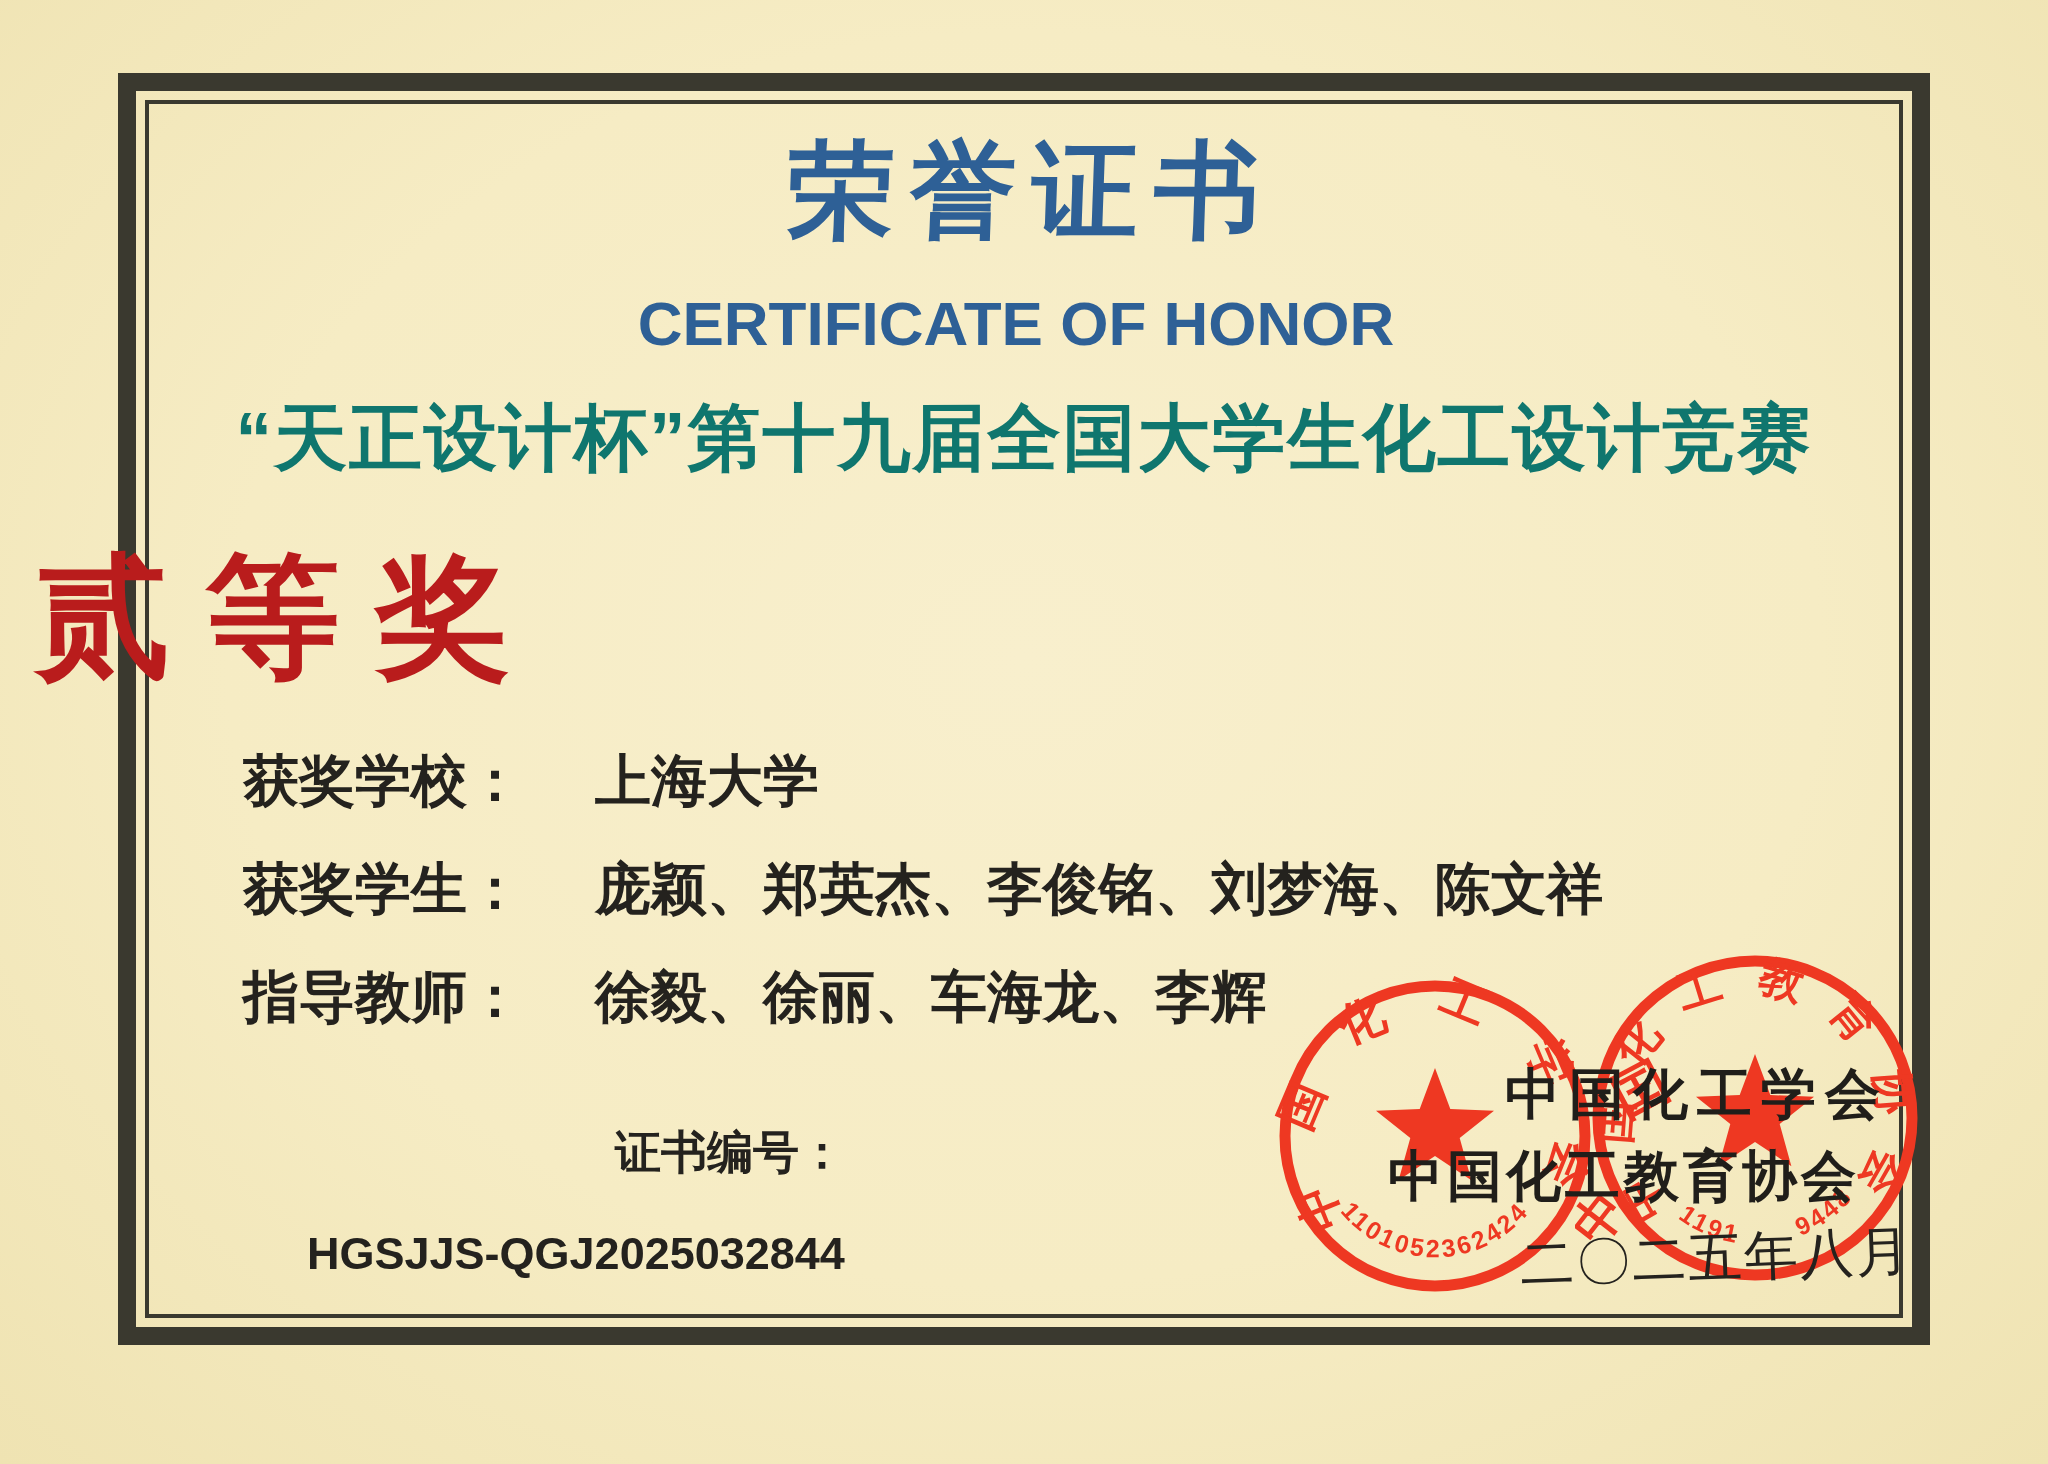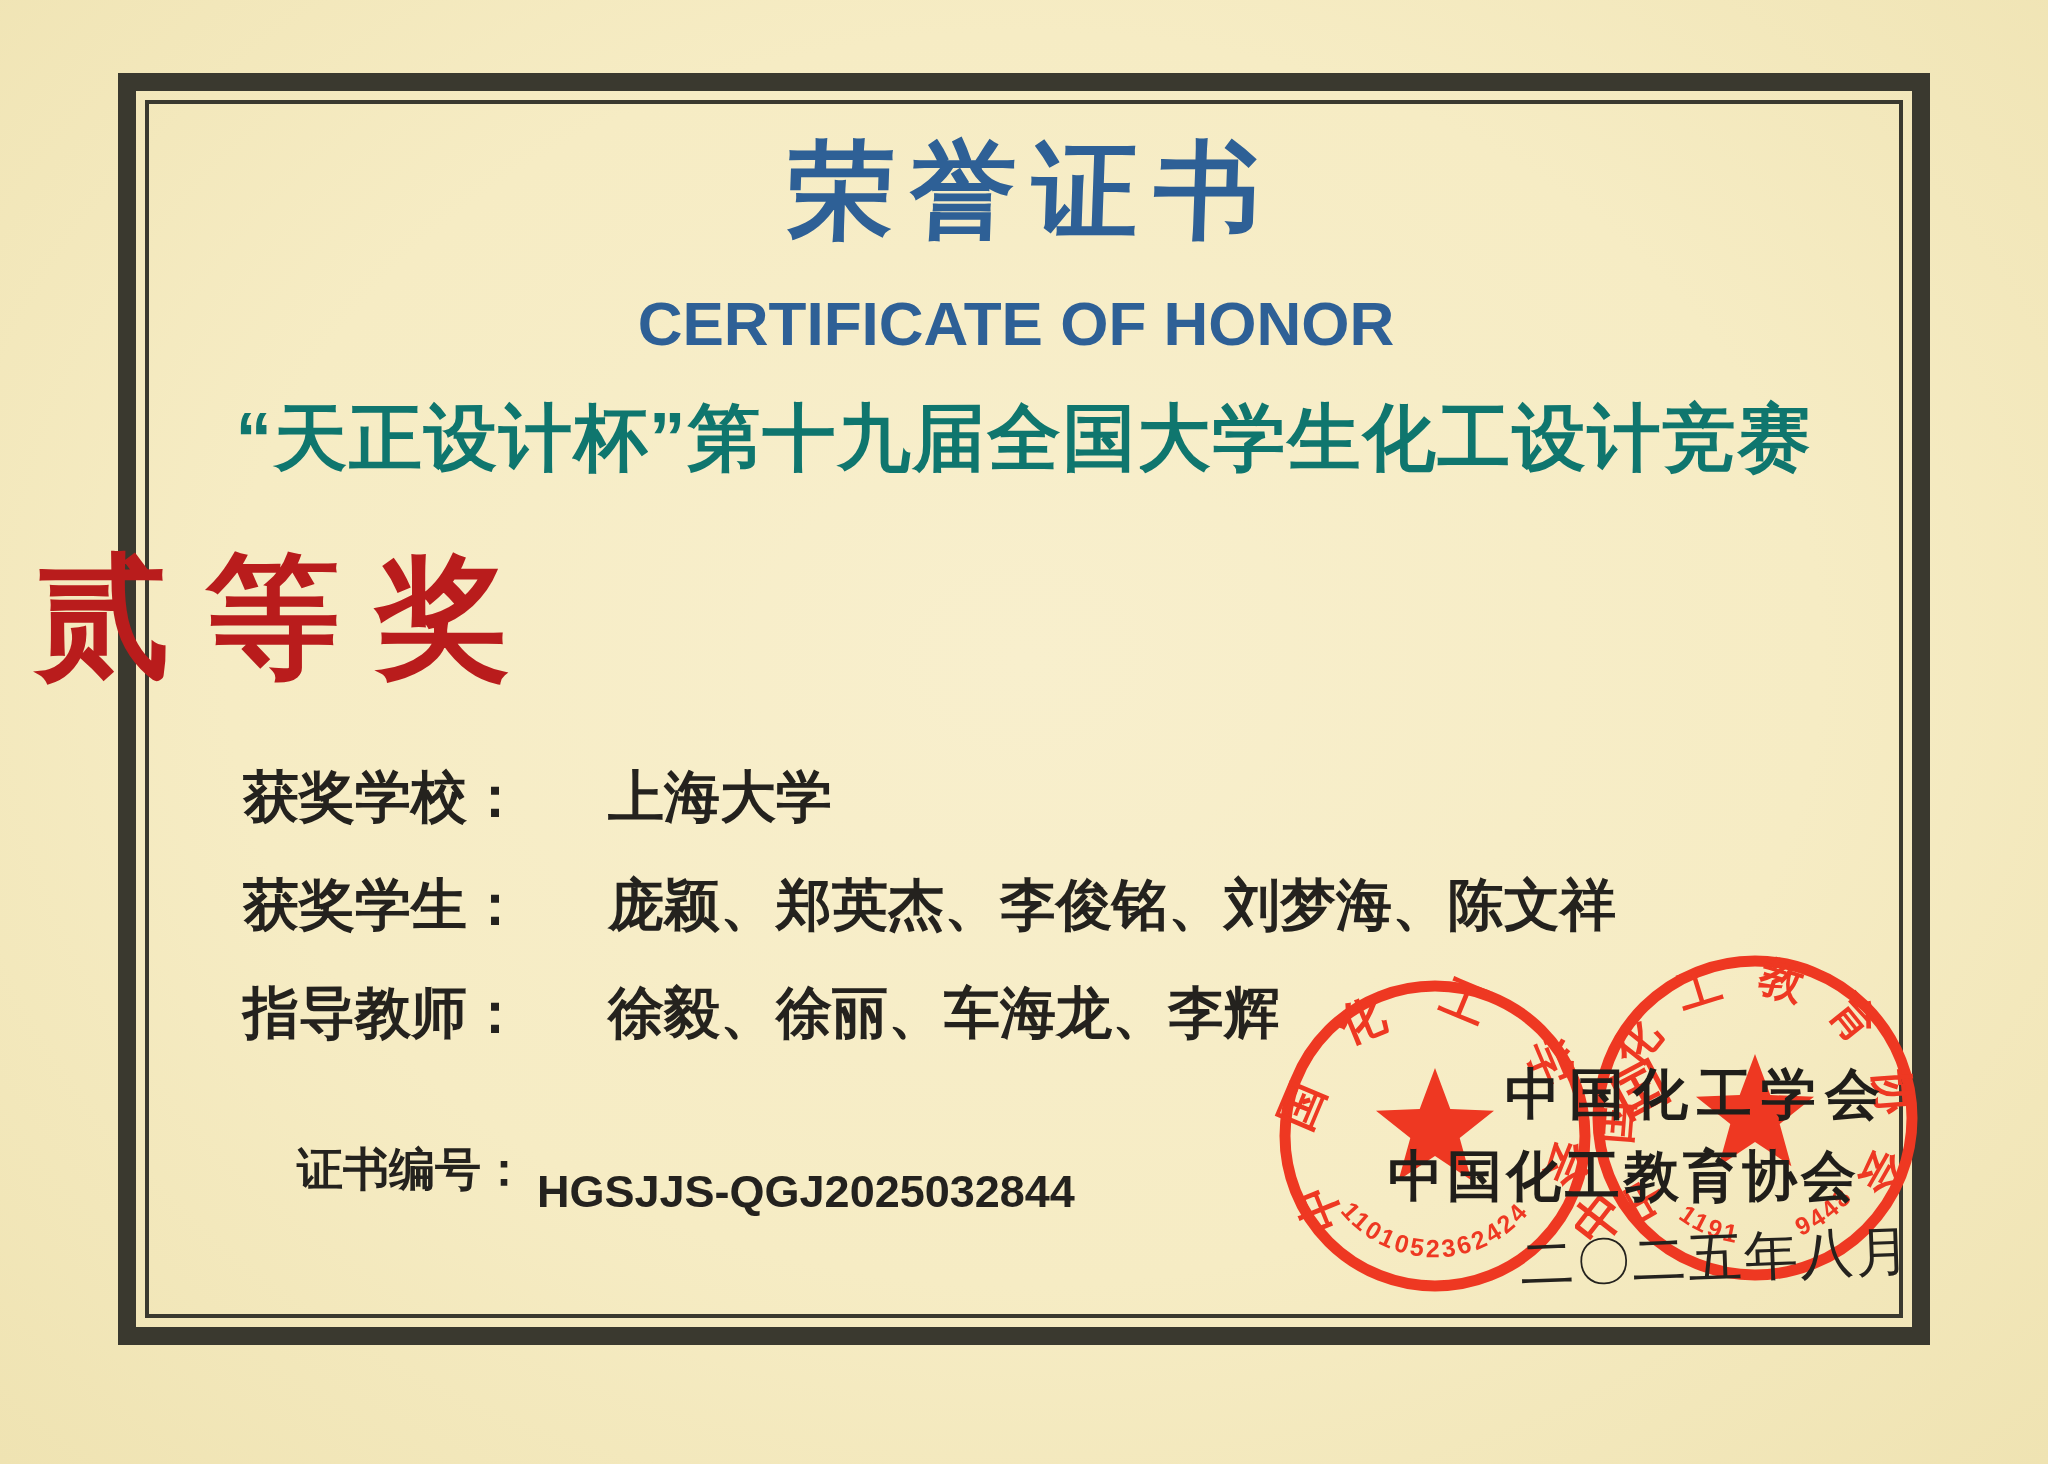--- a/index.html
+++ b/index.html
@@ -42,29 +42,29 @@
     font-size:73px;letter-spacing:2px;
     color:#0f766e;
   }
   .award{
     position:absolute;left:0;right:0;top:528px;
     text-align:left;font-weight:700;
     font-size:134px;letter-spacing:36px;text-indent:36px;
     color:#b91c1c;
   }
   .fields{position:absolute;left:243px;top:728px;}
-  .field-row{height:108px;display:flex;align-items:flex-end;gap:13px;}
+  .field-row{height:108px;display:flex;align-items:center;}
   .field-label{
     font-size:56px;font-weight:700;color:#24221e;width:352px;flex:0 0 352px;
   }
   .field-value{
     font-size:56px;font-weight:700;color:#24221e;white-space:nowrap;
   }
   .certno{
-    position:absolute;left:297px;top:1122px;display:flex;align-items:center;
+    position:absolute;left:297px;top:1122px;display:flex;align-items:flex-end;flex-direction:column;
   }
   .certno .label{font-size:46px;font-weight:700;color:#24221e;}
   .certno .value{font-size:45px;font-weight:700;color:#24221e;margin-left:10px;letter-spacing:0px;margin-top:44px;}
   .seal{position:absolute;}
   .seal-left{left:1265px;top:966px;width:340px;height:340px;}
   .seal-right{left:1575px;top:938px;width:360px;height:360px;}
   .seal svg{display:block;width:100%;height:100%;}
   .issuer{
     position:absolute;white-space:nowrap;
     font-weight:700;color:#201e1a;

